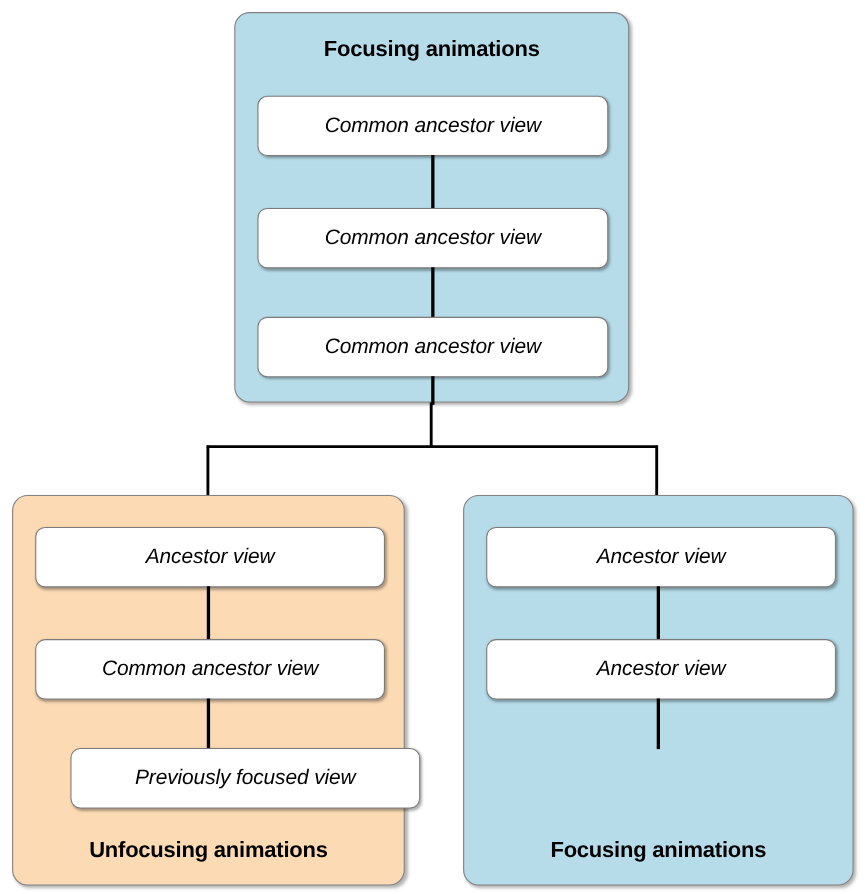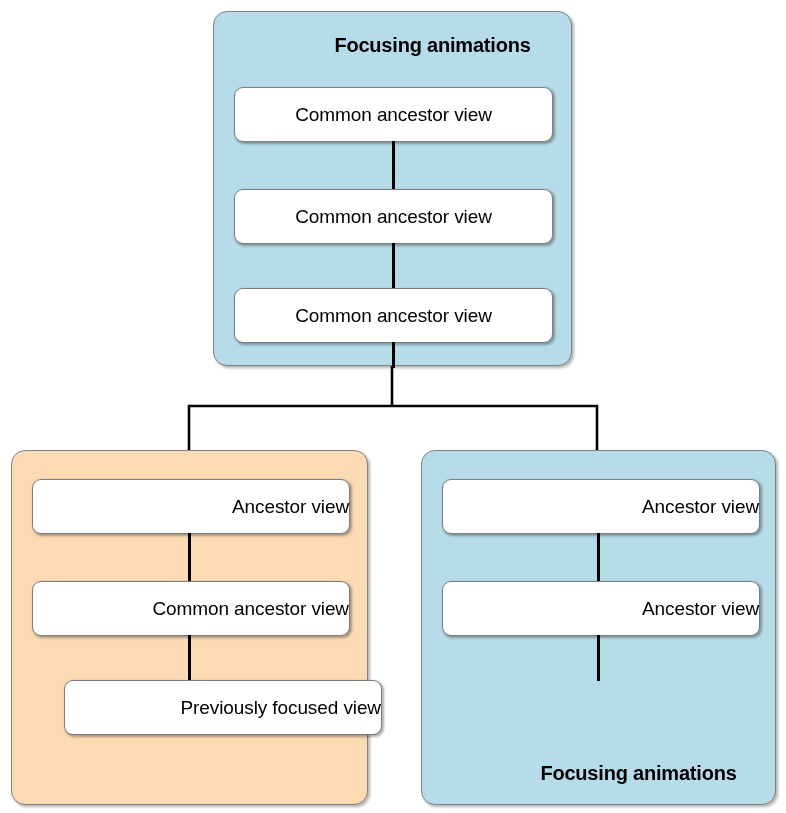--- a/index.html
+++ b/index.html
@@ -64,36 +64,36 @@
   
   .group-title {
     position: absolute;
     left: 0;
     width: 100%;
     text-align: center;
     font-weight: bold;
     font-size: 20px;
     color: #000000;
     letter-spacing: -0.2px;
-    margin-left: 40px;
   }
   .group-title.top-title    { top: 22px; }
   .group-title.bottom-title { bottom: 19px; }
 
   
   .view-box {
     position: absolute;
     box-sizing: border-box;
     background: #ffffff;
     border: 1.5px solid #7c7c7c;
     border-radius: 9px;
     box-shadow: 1.5px 1.5px 2.5px rgba(0,0,0,0.32);
     display: flex;
     align-items: center;
     justify-content: center;
+    font-style: italic;
   }
   .view-box .view-label {
     font-size: 19px;
     color: #000000;
     line-height: 1;
     letter-spacing: -0.1px;
   }
 
   
   #group-top .view-box {
@@ -103,21 +103,20 @@
   }
   #top-box-0 { top: 75px; }
   #top-box-1 { top: 177px; }
   #top-box-2 { top: 276px; }
 
   
   .group.bottom .view-box {
     left: 20px;
     width: 318px;
     height: 55px;
-    justify-content: flex-end;
   }
   .bb-0 { top: 28px; }
   .bb-1 { top: 130px; }
   .bb-2 { top: 229px; margin-left: 32px; }
 
   
   .stub {
     position: absolute;
     width: 2.5px;
     background: #000000;
@@ -173,20 +172,21 @@
     <div class="view-box bb-1">
       <span class="view-label">Common ancestor view</span>
     </div>
 
     <div class="stub" style="left:176px; top:184px; height:46px;"></div>
 
     <div class="view-box bb-2">
       <span class="view-label">Previously focused view</span>
     </div>
 
+    <div class="group-title bottom-title">Unfocusing animations</div>
   </div>
 
   <div class="group blue bottom" id="group-focusing-bottom">
 
     <div class="view-box bb-0">
       <span class="view-label">Ancestor view</span>
     </div>
 
     <div class="stub" style="left:175px; top:82px; height:49px;"></div>
 

